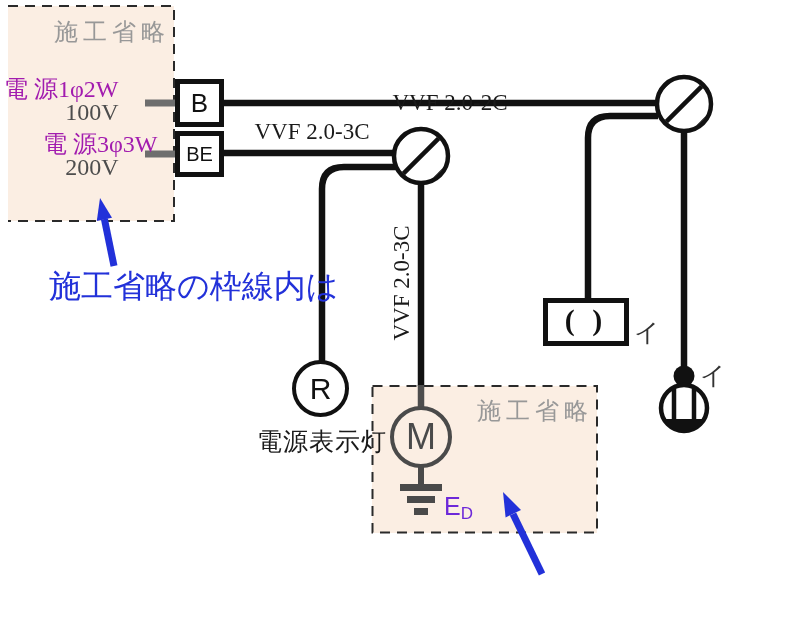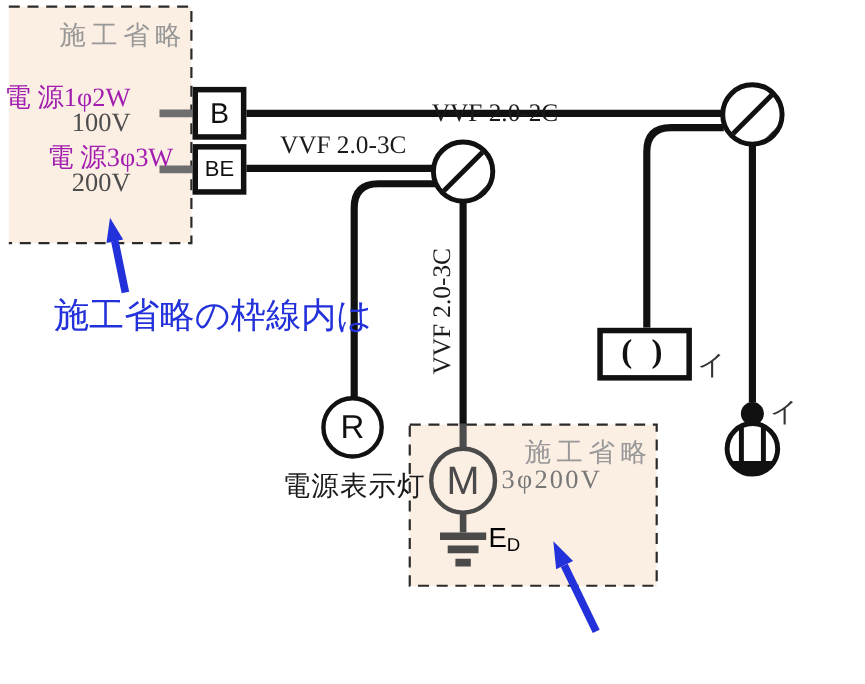--- a/index.html
+++ b/index.html
@@ -127,22 +127,21 @@
   <div class="abs circlecomp" style="left:292px;top:360px;width:57px;height:57px;font-size:30px;font-weight:500;">R</div>
   <div class="abs sertext overtext" style="left:228px;top:425px;font-size:25px;letter-spacing:1px;white-space:nowrap;margin-left:29px;">電源表示灯</div>
 
   <div class="abs compbox" style="left:543px;top:298px;width:86px;height:48px;font-size:30px;font-weight:600;letter-spacing:5px;font-family:'Liberation Serif','DejaVu Serif',serif;padding-bottom:4px;">( )</div>
   <div class="abs tag sertext" style="left:634px;top:320px;">イ</div>
 
   <div class="abs tag sertext" style="left:700px;top:363px;">イ</div>
 
   <div class="abs graytitle overtext" style="left:477px;top:395px;">施工省略</div>
   <div class="abs circlecomp" style="left:390px;top:406px;width:62px;height:62px;font-size:36px;border-color:#4a4a4a;color:#4a4a4a;background:#fbeee3;">M</div>
-  <div class="abs sertext overtext" style="left:456px;top:424px;font-size:24px;color:#777;letter-spacing:2px;white-space:nowrap;">3φ200V</div>
-  <div class="abs overtext" style="left:444px;top:475px;color:#000000;font-family:'Liberation Sans','DejaVu Sans',sans-serif;font-weight:500;">
+  <div class="abs overtext" style="left:444px;top:492px;color:#6d28d9;font-family:'Liberation Sans','DejaVu Sans',sans-serif;font-weight:500;">
     <span style="font-size:25px;">E</span><span style="font-size:17px;vertical-align:-4px;">D</span>
   </div>
 
   <div class="abs note" style="left:2px;top:266px;margin-left:47px;">
     <div>施工省略の枠線内は</div>
   </div>
 
 </div>
 
 </body></html>

